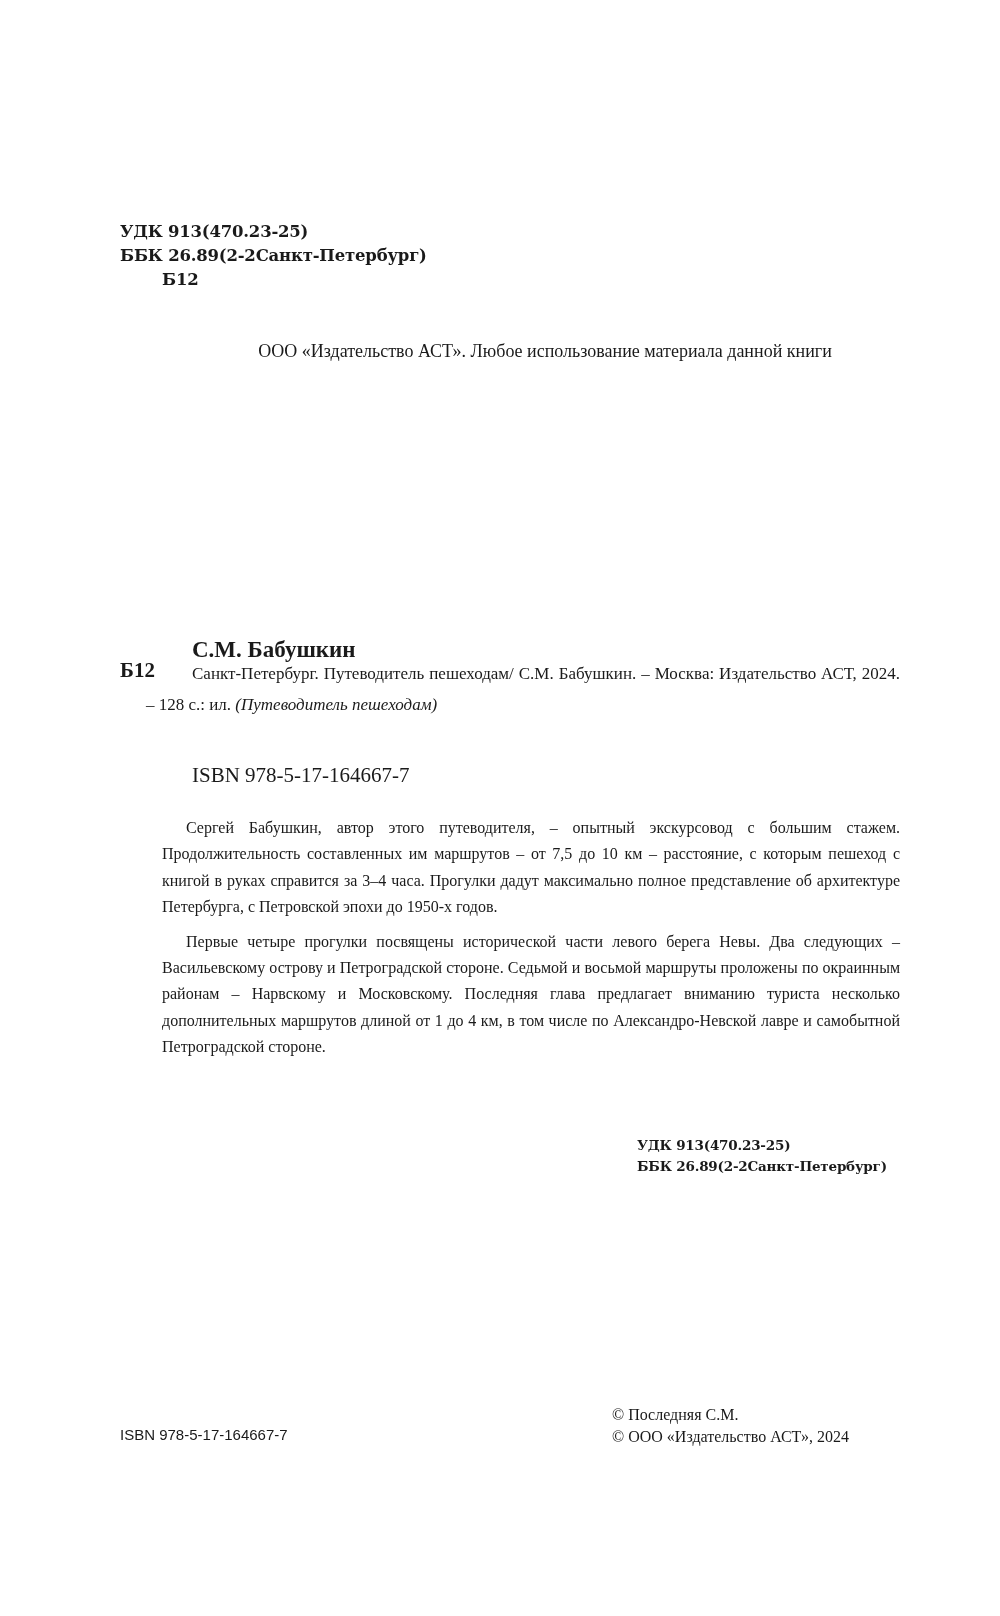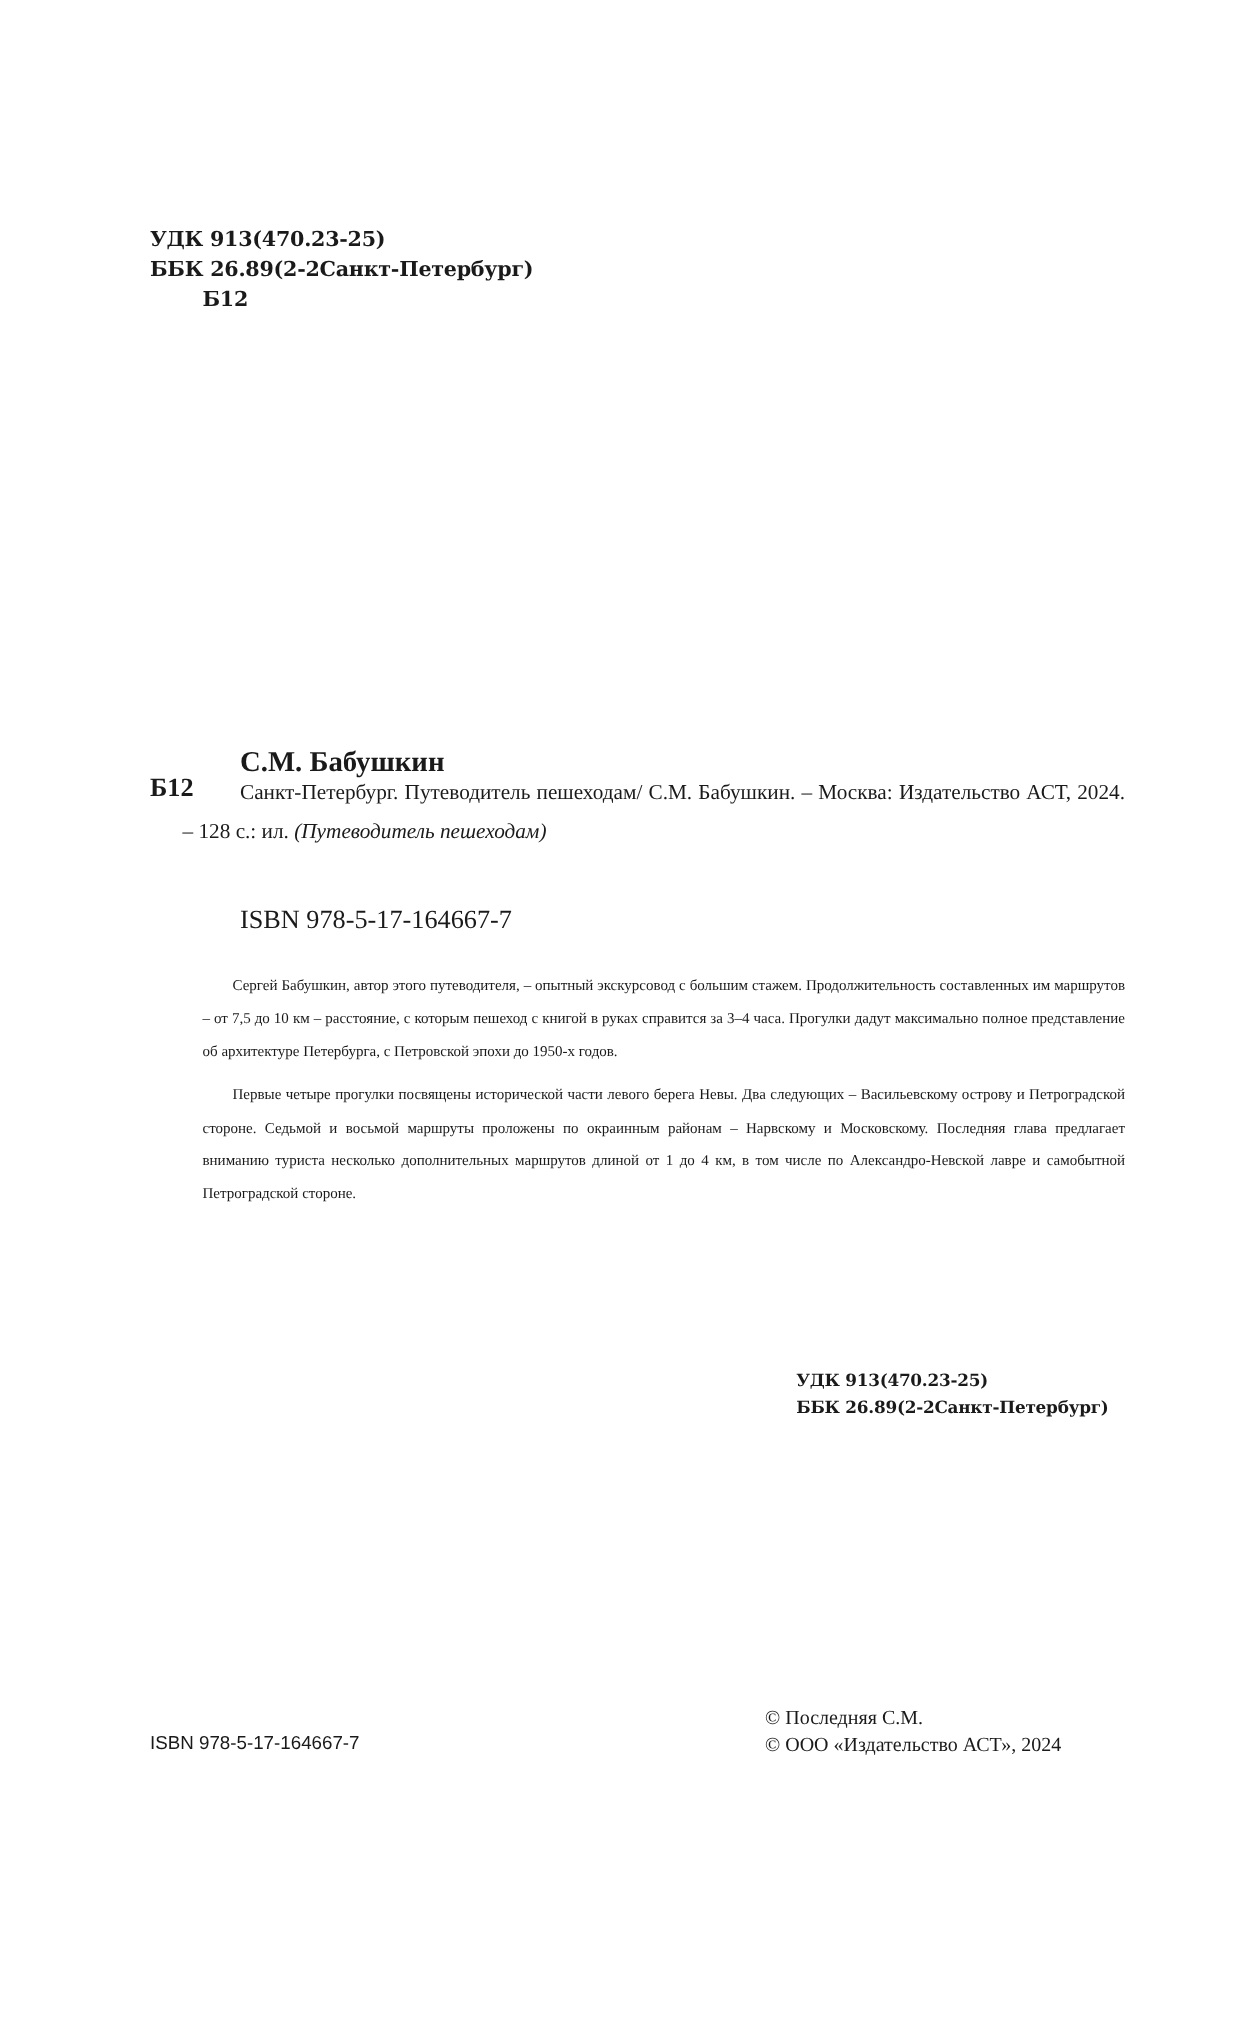--- a/index.html
+++ b/index.html
@@ -1,60 +1,61 @@
 <!DOCTYPE html>
 <html><head>
   <meta charset="utf-8">
   <style>
     html, body { margin: 0; padding: 0; background: #ffffff; }
     body {
       width: 1000px; height: 1616px; position: relative; overflow: hidden;
       font-family: "DejaVu Serif", "Liberation Serif", serif;
       color: #1a1a1a;
     }
-    .abs { position: absolute; }
+    .abs { position: absolute; margin-top: 40px; }
 
     
     #top-udk { left: 120px; top: 180px; font-size: 16.5px; line-height: 24px; font-weight: bold; letter-spacing: -0.2px; }
     #top-udk .indent { padding-left: 42px; }
 
     
     #rights { left: 180px; width: 730px; top: 296px; text-align: center; font-family: "Liberation Serif", serif; font-size: 18px; line-height: 31px; }
 
     
     #author { left: 192px; top: 597px; font-family: "Liberation Serif", serif; font-size: 23px; font-weight: bold; }
 
     
     #catalog-code { left: 120px; top: 618px; font-family: "Liberation Serif", serif; font-size: 21px; font-weight: bold; }
     #catalog { left: 146px; top: 618px; width: 754px; font-family: "Liberation Serif", serif; font-size: 17px; line-height: 31px; text-indent: 46px; text-align: justify; }
     #catalog .it { font-style: italic; }
 
     #isbn-main { left: 192px; top: 723px; font-family: "Liberation Serif", serif; font-size: 21px; }
 
     
-    #annotation { left: 162px; top: 775px; width: 738px; font-family: "Liberation Serif", serif; font-size: 12px; line-height: 26.4px; text-align: justify; }
+    #annotation { left: 162px; top: 775px; width: 738px; font-family: "Liberation Serif", serif; font-size: 16px; line-height: 26.4px; text-align: justify; }
     #annotation p { margin: 0 0 8px 0; text-indent: 24px; }
 
     
     #bottom-udk { left: 637px; top: 1095px; font-size: 13.5px; line-height: 21px; font-weight: bold; letter-spacing: -0.2px; }
 
     
     #isbn-footer { left: 120px; top: 1386px; font-family: "Liberation Sans", sans-serif; font-size: 15px; }
     #copyright { left: 612px; top: 1364px; font-family: "Liberation Serif", serif; font-size: 16px; line-height: 22px; }
   </style>
 </head>
 <body>
 
 <div id="top-udk" class="abs">
   <div>УДК 913(470.23-25)</div>
   <div>ББК 26.89(2-2Санкт-Петербург)</div>
   <div class="indent">Б12</div>
 </div>
 
 <div id="rights" class="abs">
+  <div>ООО «Издательство АСТ». Любое использование материала данной книги</div>
 </div>
 
 <div id="author" class="abs">С.М. Бабушкин</div>
 
 <div id="catalog-code" class="abs">Б12</div>
 <div id="catalog" class="abs">
   <span>Санкт-Петербург. Путеводитель пешеходам/ С.М. Бабушкин. – Москва: Издательство АСТ, 2024. – 128 с.: ил. </span><span class="it">(Путеводитель пешеходам)</span>
 </div>
 
 <div id="isbn-main" class="abs">ISBN 978-5-17-164667-7</div>

